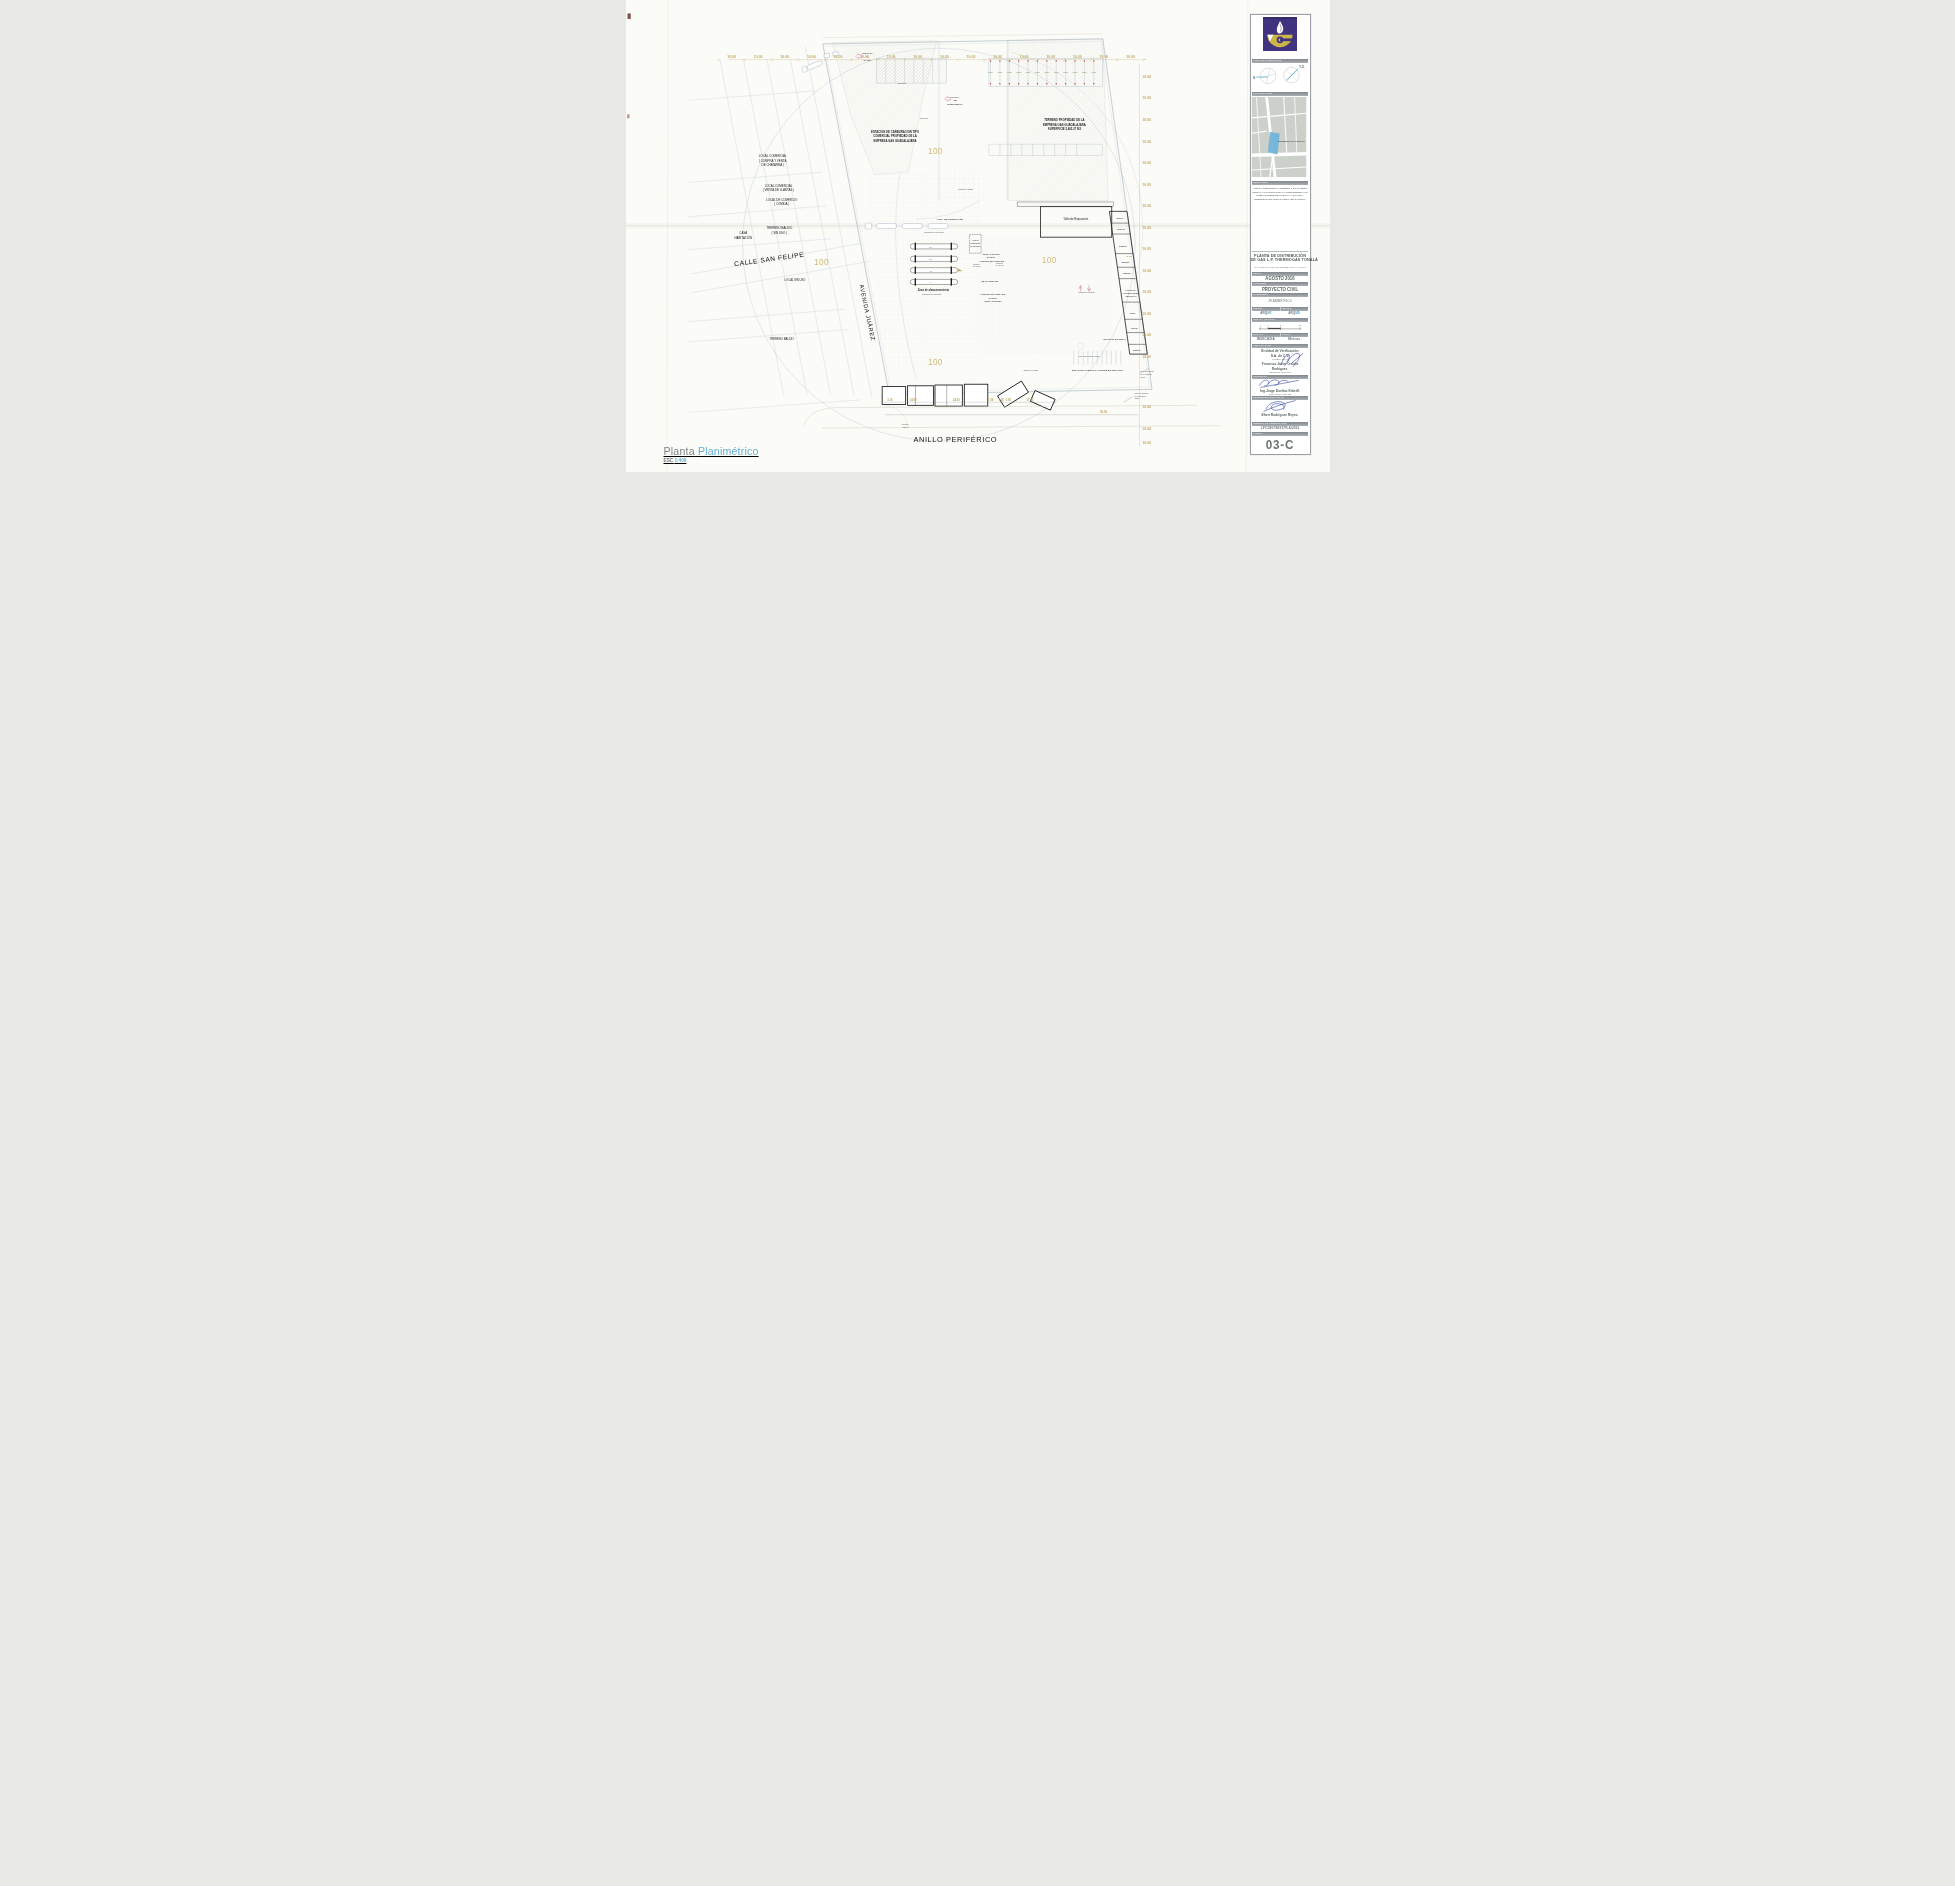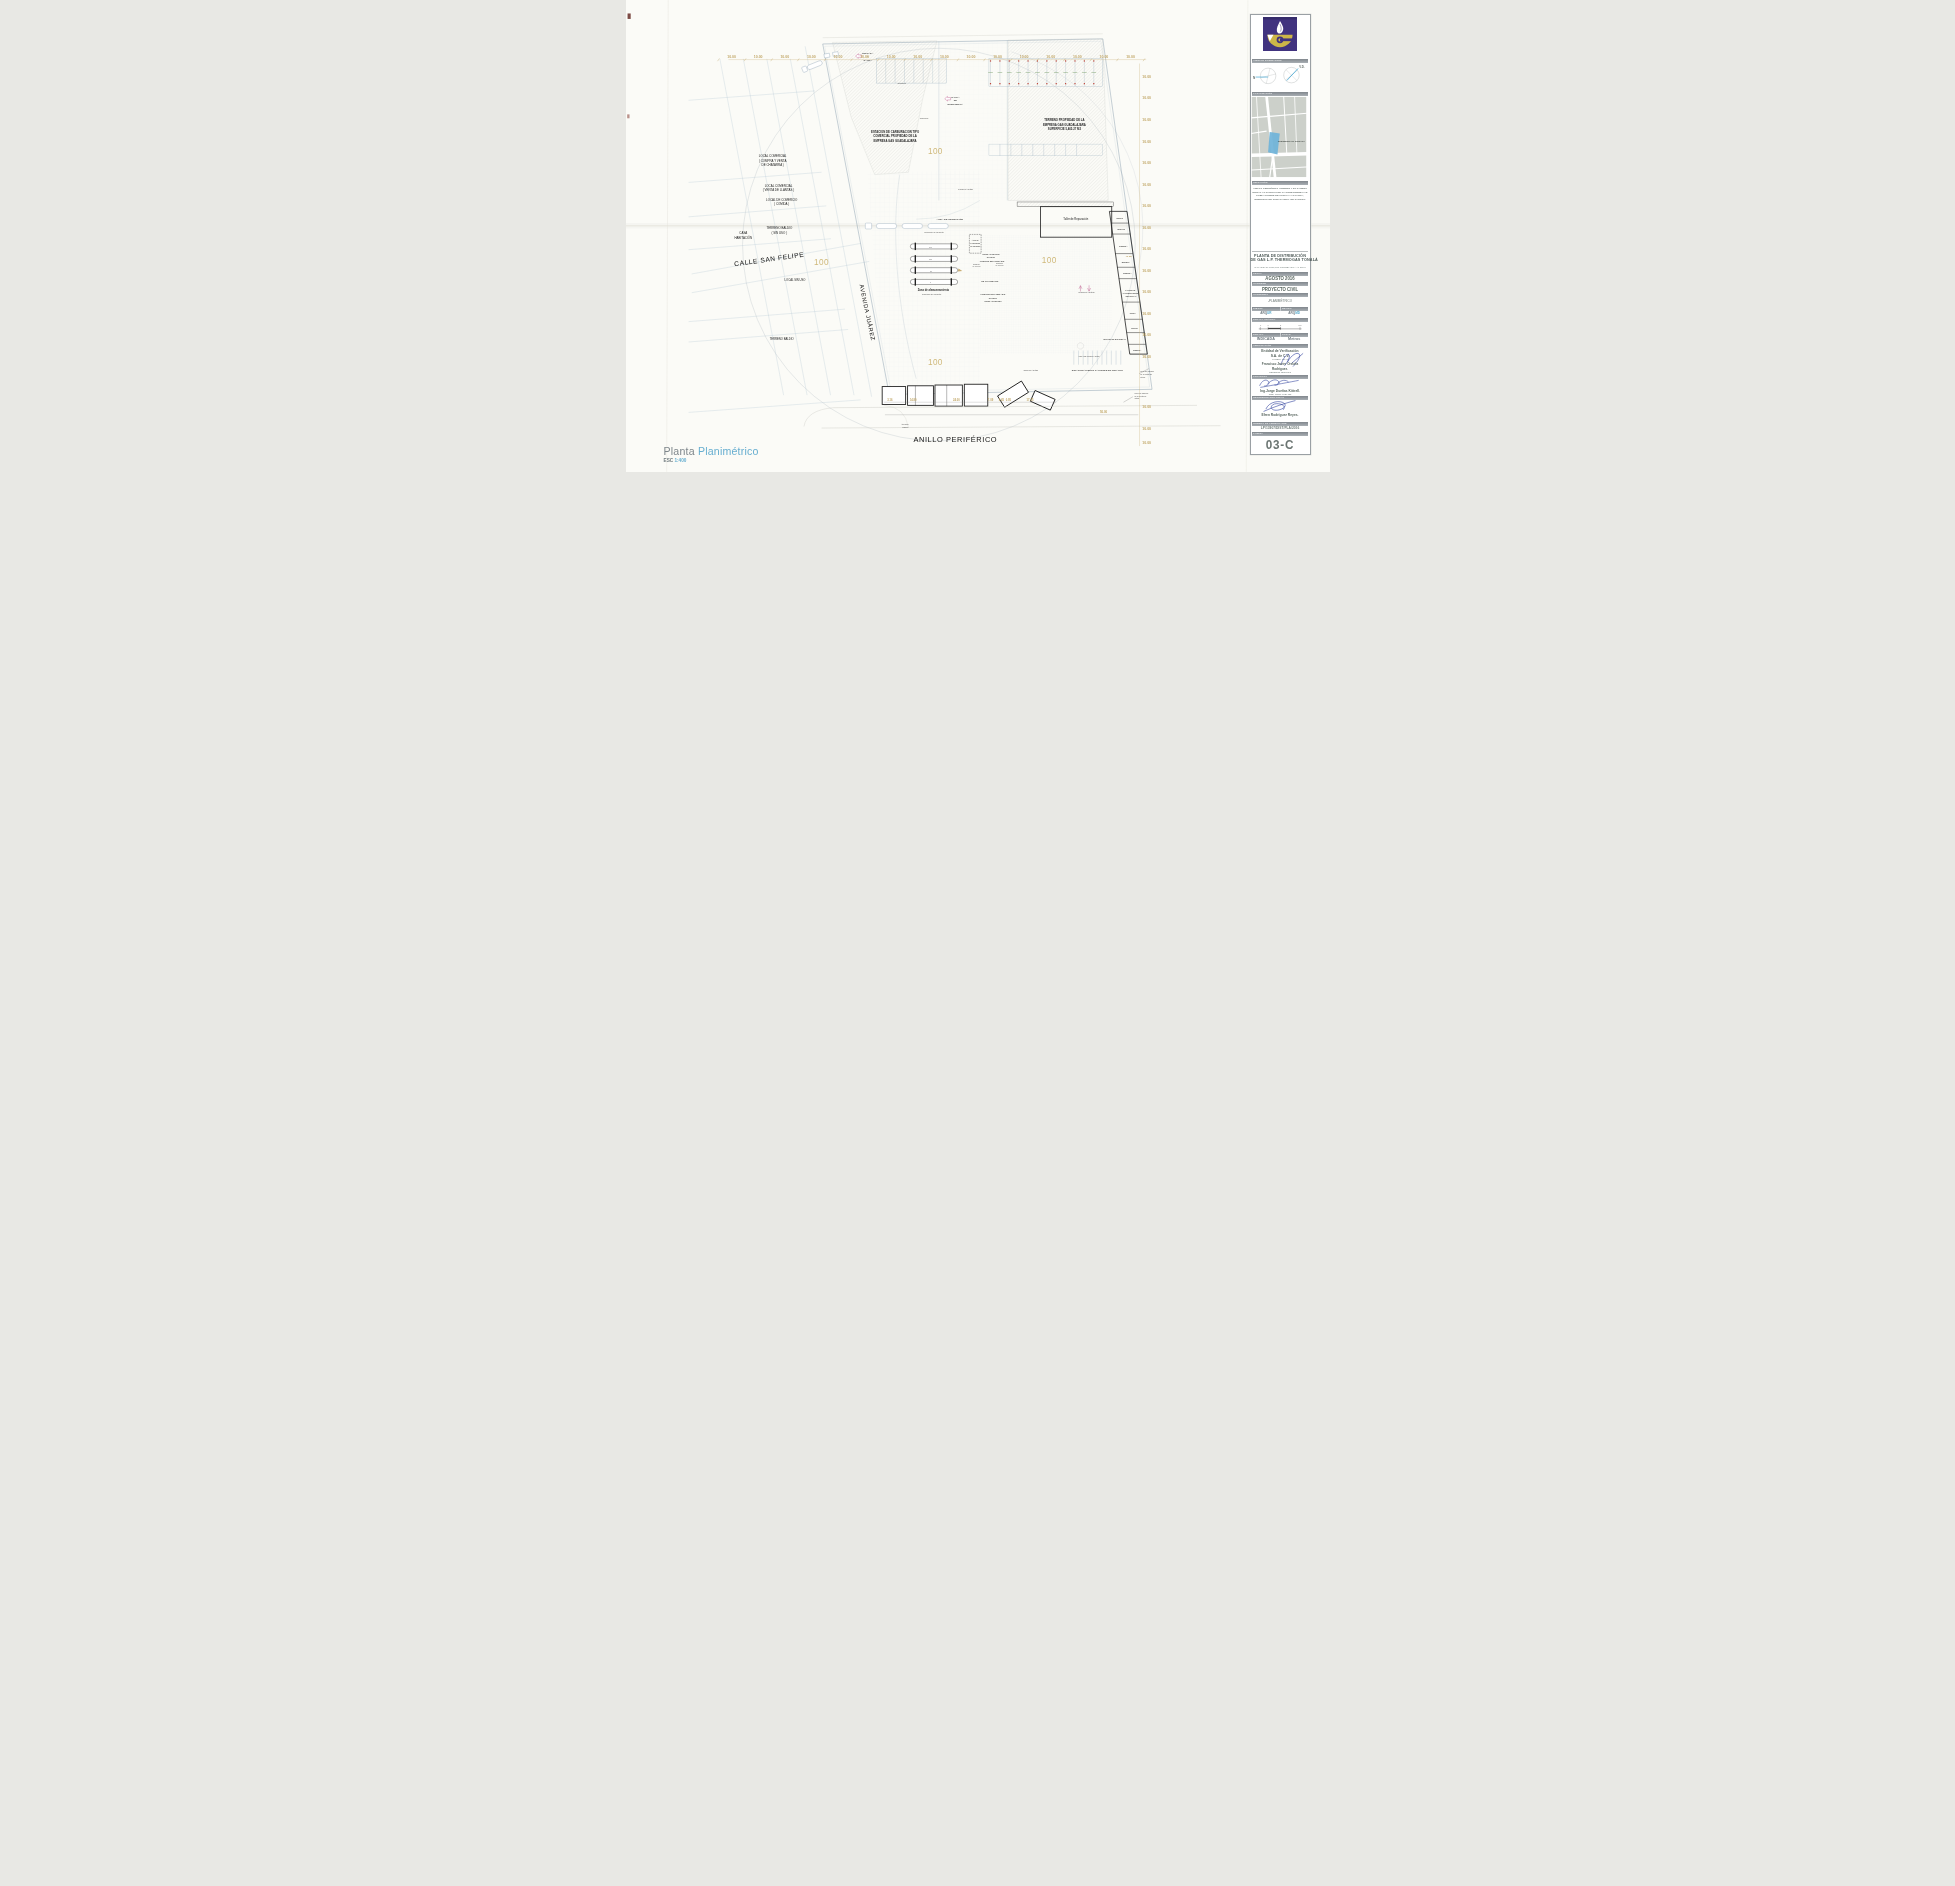--- a/index.html
+++ b/index.html
@@ -27,21 +27,21 @@
        transform:scaleY(1.12);white-space:nowrap;}
   .vgray{color:#6e7a77;font-weight:normal;}
   .addr{position:absolute;left:0.8px;right:0.8px;text-align:center;font-size:2.5px;line-height:3.4px;
         font-weight:bold;color:#5f6a67;}
   .logo-wrap{position:absolute;top:2.3px;left:0;right:0;height:39px;text-align:center;}
   .splitrow{position:absolute;left:1.2px;right:1.2px;display:flex;text-align:center;font-weight:bold;color:#707a80;}
   .splitrow span{flex:1;}
   .accent{color:#58aacb;}
   .sig{position:absolute;}
   
-  .footer{position:absolute;left:38px;top:445px;}
+  .footer{position:absolute;left:38px;top:445px;text-decoration:underline;}
   .f1{font-size:10.6px;color:#7e868b;letter-spacing:0.2px;}
   .f1 .blue{color:#66aed0;}
   .f2{font-size:4.7px;margin-top:1.2px;color:#6f7a7e;font-weight:bold;}
   .f2 .blue{color:#66aed0;}
 </style>
 </head>
 <body>
 
 <div class="stage">
 

